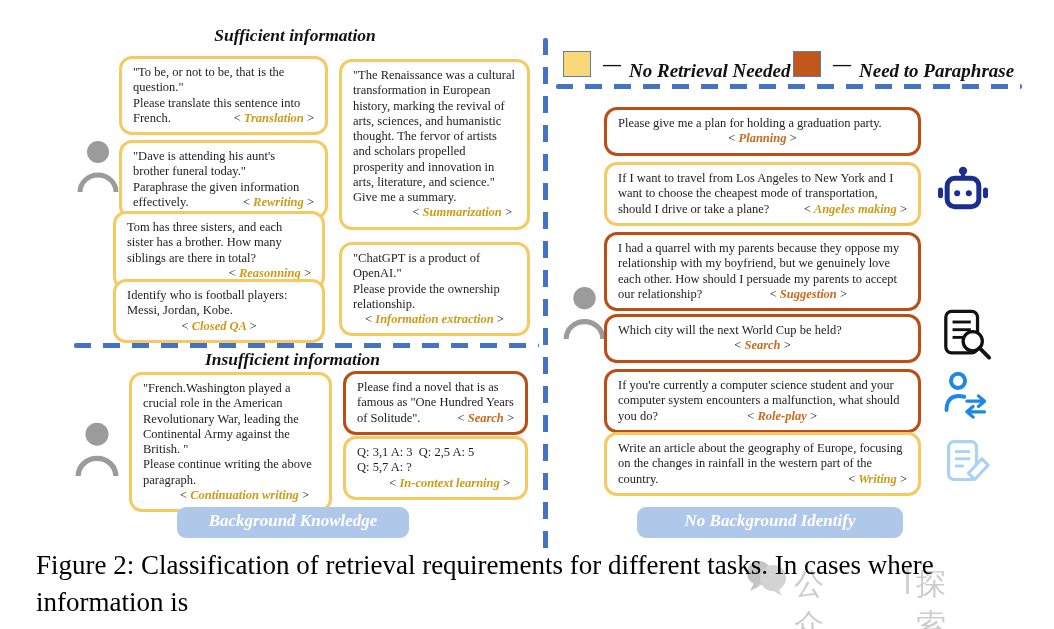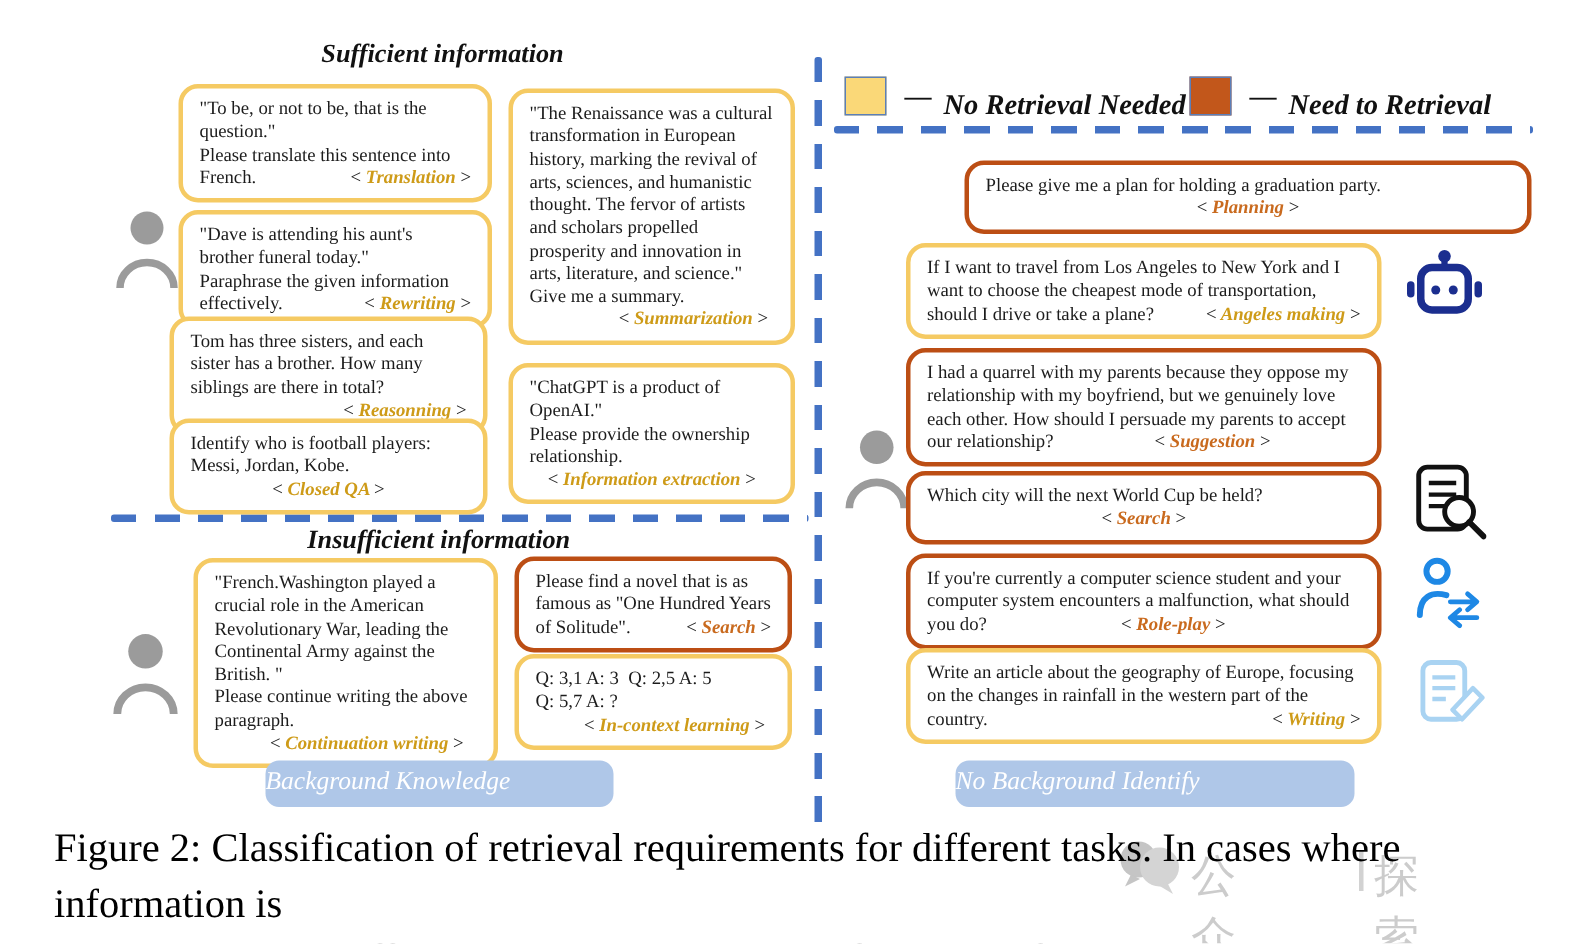--- a/index.html
+++ b/index.html
@@ -44,21 +44,21 @@
   .lab.bl{display:block;text-align:right;}
 
   .legend-item{position:absolute;display:flex;align-items:center;}
   .swatch{width:28px;height:26px;border:1.5px solid #5B7FB9;box-sizing:border-box;}
   .swatch.y{background:var(--legend_yellow);}
   .swatch.o{background:var(--legend_orange);}
   .legend-dash{font-weight:bold;font-size:18px;margin:0 8px 0 12px;color:#111;}
   .legend-label{font-weight:bold;font-style:italic;font-size:19px;color:#111;margin-top:14px;}
 
   .pill{position:absolute;background:var(--pill_bg);border-radius:9px;color:#fff;
-        font-weight:normal;font-style:italic;font-size:17px;text-align:left;
+        font-weight:bold;font-style:italic;font-size:17px;text-align:center;
         padding-top:4px;box-sizing:border-box;}
 
   .icon{position:absolute;}
 
   #caption{position:absolute;left:36px;top:547px;width:1002px;font-size:27px;
            line-height:1.37;color:#000;z-index:2;}
   #watermark{position:absolute;z-index:1;opacity:.6;color:#ABABAB;}
   .wm-text{position:absolute;font-size:30px;font-family:"DejaVu Sans",sans-serif;color:#ABABAB;}
   .wm-divider{position:absolute;width:3px;height:27px;background:#B5B5B5;}
 </style>
@@ -75,21 +75,21 @@
   <div class="dash-h" style="left:556px;top:84px;width:466px;"></div>
 
   <div class="legend-item" style="left:563px;top:46px;">
     <div class="swatch y"></div>
     <span class="legend-dash">—</span>
     <span class="legend-label">No Retrieval Needed</span>
   </div>
   <div class="legend-item" style="left:793px;top:46px;">
     <div class="swatch o"></div>
     <span class="legend-dash">—</span>
-    <span class="legend-label">Need to Retrieval</span>
+    <span class="legend-label">Need to Paraphrase</span>
   </div>
 
   <svg class="icon" style="left:76px;top:140px;" width="44" height="58" viewBox="0 0 44 58">
     <circle cx="22" cy="12" r="11" fill="var(--person_gray)"></circle>
     <path d="M4 52 A18 17 0 0 1 40 52" fill="none" stroke="var(--person_gray)" stroke-width="5"></path>
   </svg>
   <svg class="icon" style="left:74px;top:421px;" width="46" height="62" viewBox="0 0 44 58">
     <circle cx="22" cy="12" r="11" fill="var(--person_gray)"></circle>
     <path d="M4 52 A18 17 0 0 1 40 52" fill="none" stroke="var(--person_gray)" stroke-width="5"></path>
   </svg>
@@ -132,21 +132,21 @@
   </div>
   <div class="box orange" style="left:343px;top:371px;width:185px;min-height:55px;">
     <span class="txt">Please find a novel that is as famous as "One Hundred Years of Solitude".</span><span class="lab fl"><span class="bkt">&lt;</span> <span class="word">Search</span> <span class="bkt">&gt;</span></span>
   </div>
   <div class="box yellow" style="left:343px;top:436px;width:185px;min-height:55px;">
     <span class="txt">Q: 3,1 A: 3  Q: 2,5 A: 5
 Q: 5,7 A: ?</span>
     <span class="lab brt"><span class="bkt">&lt;</span> <span class="word">In-context learning</span> <span class="bkt">&gt;</span></span>
   </div>
 
-  <div class="box orange" style="left:604px;top:107px;width:378px;min-height:40px;margin-left:39px;">
+  <div class="box orange" style="left:604px;top:107px;width:317px;min-height:40px;">
     <span class="txt">Please give me a plan for holding a graduation party.</span>
     <span class="lab bc"><span class="bkt">&lt;</span> <span class="word">Planning</span> <span class="bkt">&gt;</span></span>
   </div>
   <div class="box yellow" style="left:604px;top:162px;width:317px;min-height:57px;">
     <span class="txt">If I want to travel from Los Angeles to New York and I want to choose the cheapest mode of transportation, should I drive or take a plane?</span><span class="lab fl"><span class="bkt">&lt;</span> <span class="word">Angeles making</span> <span class="bkt">&gt;</span></span>
   </div>
   <div class="box orange" style="left:604px;top:232px;width:317px;min-height:64px;">
     <span class="txt">I had a quarrel with my parents because they oppose my relationship with my boyfriend, but we genuinely love each other. How should I persuade my parents to accept our relationship?</span><span class="lab fl" style="margin-right:60px;"><span class="bkt">&lt;</span> <span class="word">Suggestion</span> <span class="bkt">&gt;</span></span>
   </div>
   <div class="box orange" style="left:604px;top:314px;width:317px;min-height:40px;">

